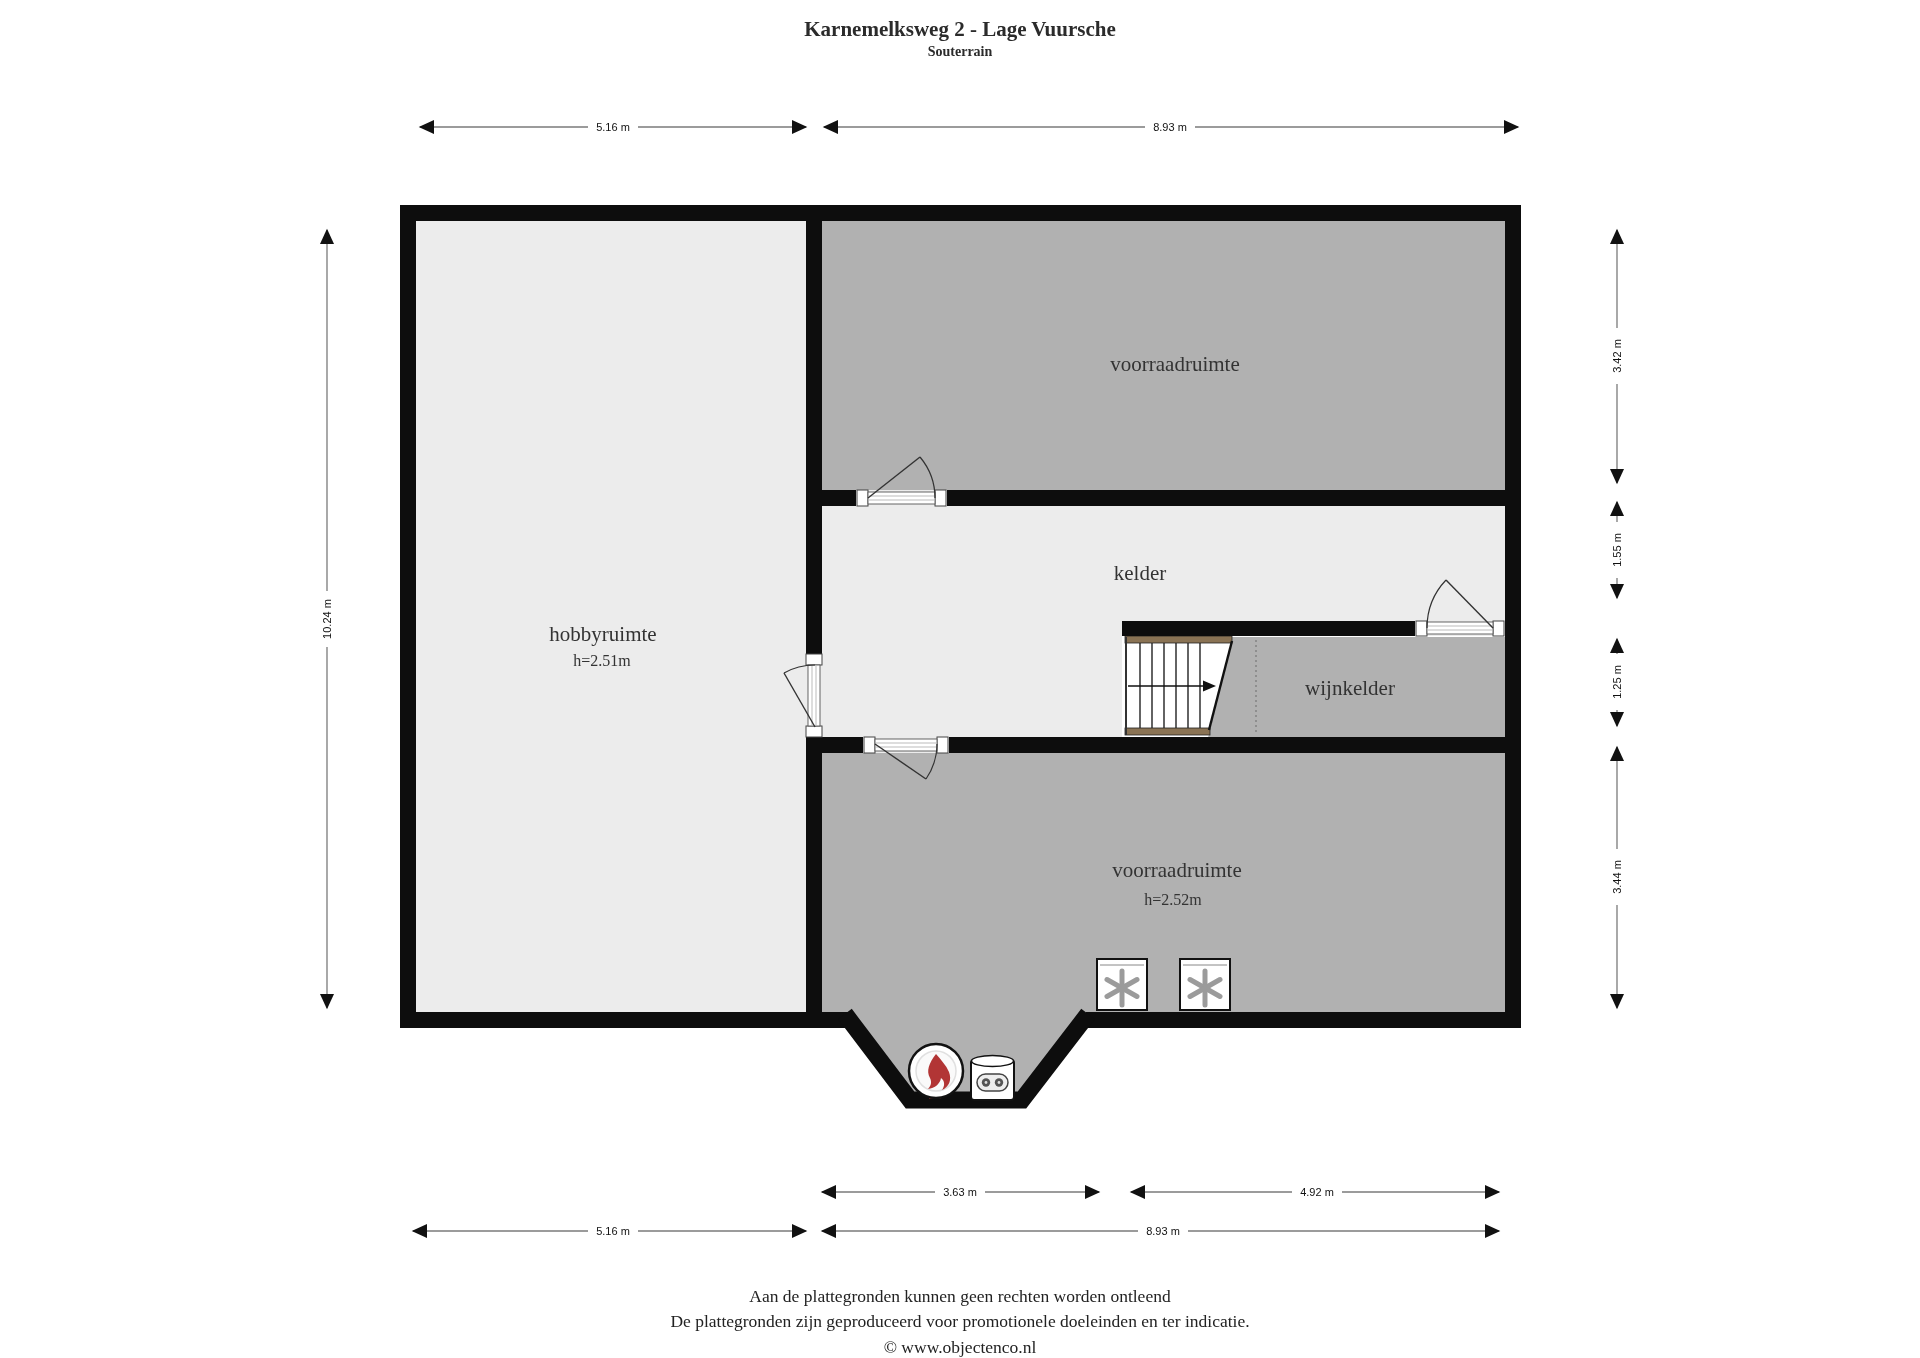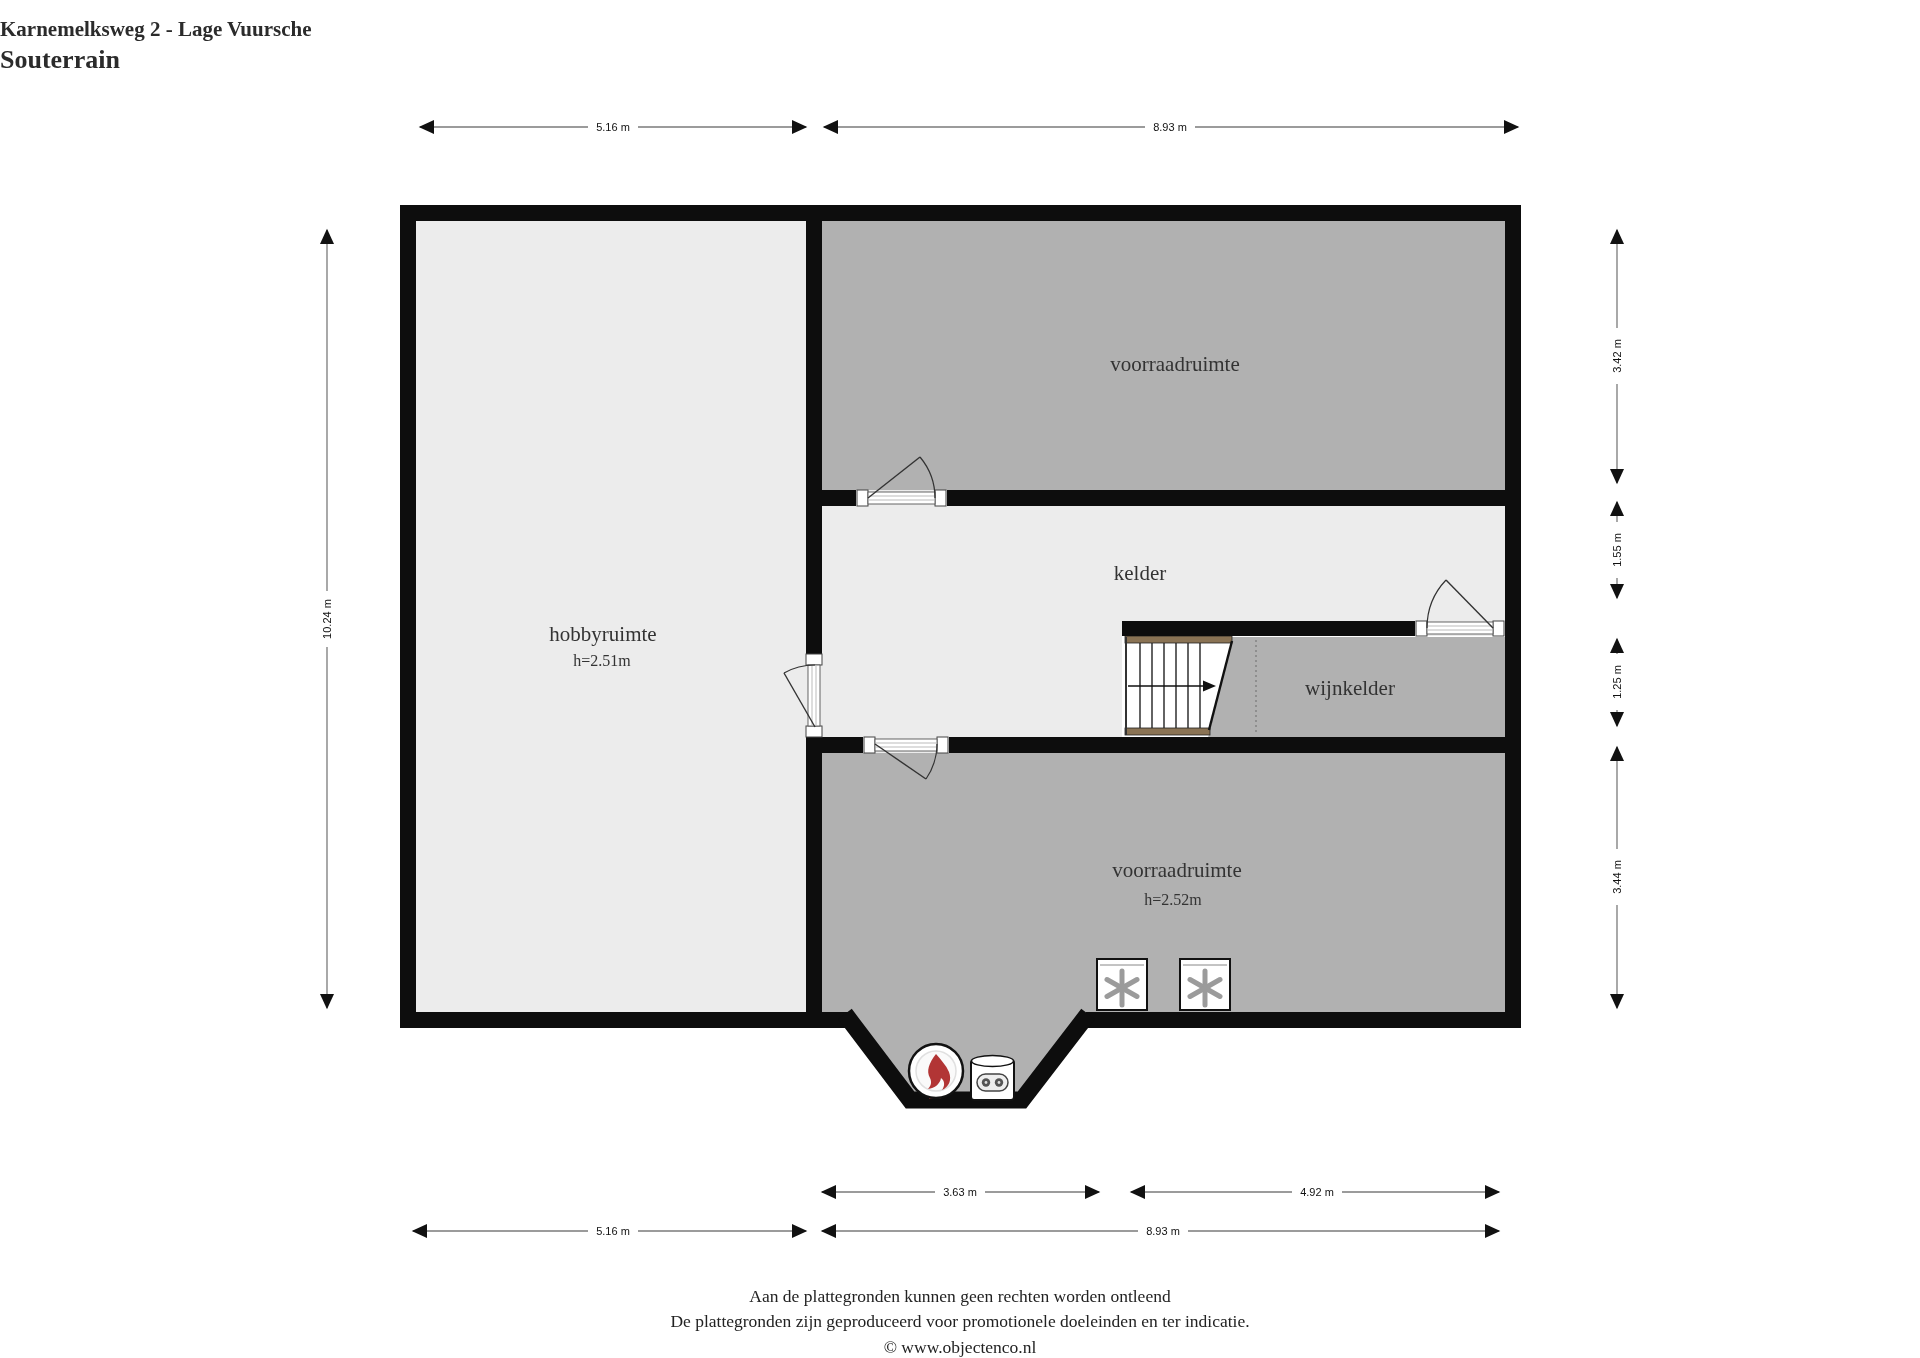--- a/index.html
+++ b/index.html
@@ -1,21 +1,21 @@
 <!DOCTYPE html>
 <html><head>
 <meta charset="utf-8">
 <style>
   html,body{margin:0;padding:0;background:#ffffff;}
   .page{position:relative;width:1920px;height:1358px;background:#fff;overflow:hidden;
         font-family:"Liberation Serif","DejaVu Serif",serif;}
-  .title-block{position:absolute;top:16px;left:0;width:100%;text-align:left;
+  .title-block{position:absolute;top:16px;left:0;width:100%;text-align:center;
                font-weight:bold;color:#2b2b2b;line-height:1.28;}
   .title-block .t1{font-size:21px;}
-  .title-block .t2{font-size:26px;}
+  .title-block .t2{font-size:14px;}
   .footer-block{position:absolute;top:1284px;left:0;width:100%;text-align:center;
                 font-size:17.5px;color:#222;line-height:1.45;}
   svg{position:absolute;top:0;left:0;}
   .room-label{font-family:"Liberation Serif","DejaVu Serif",serif;font-size:21px;fill:#333;}
   .room-sub{font-family:"Liberation Serif","DejaVu Serif",serif;font-size:16px;fill:#333;}
   .dim-label{font-family:"Liberation Sans","DejaVu Sans",sans-serif;font-size:11px;fill:#111;}
 </style>
 </head>
 <body>
 

